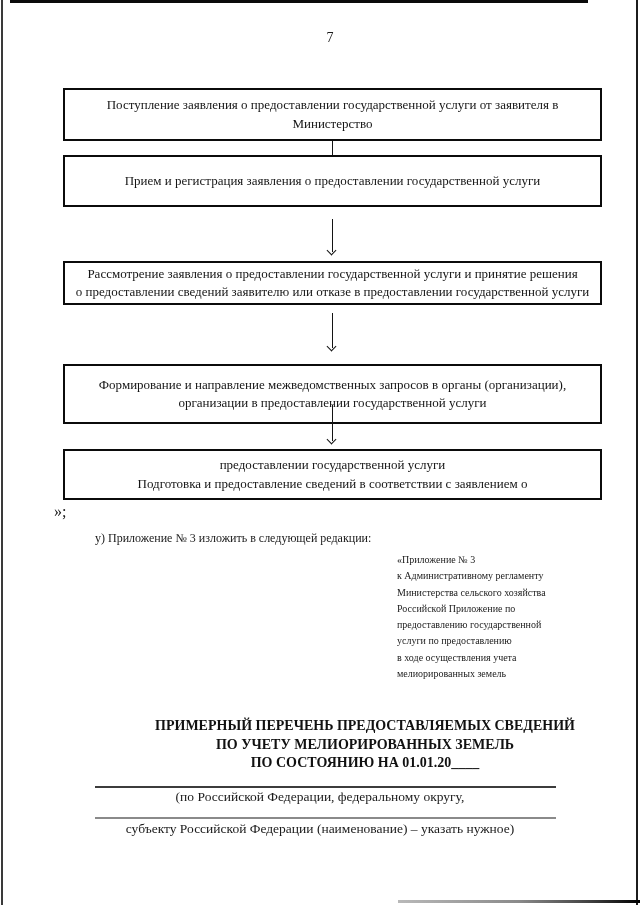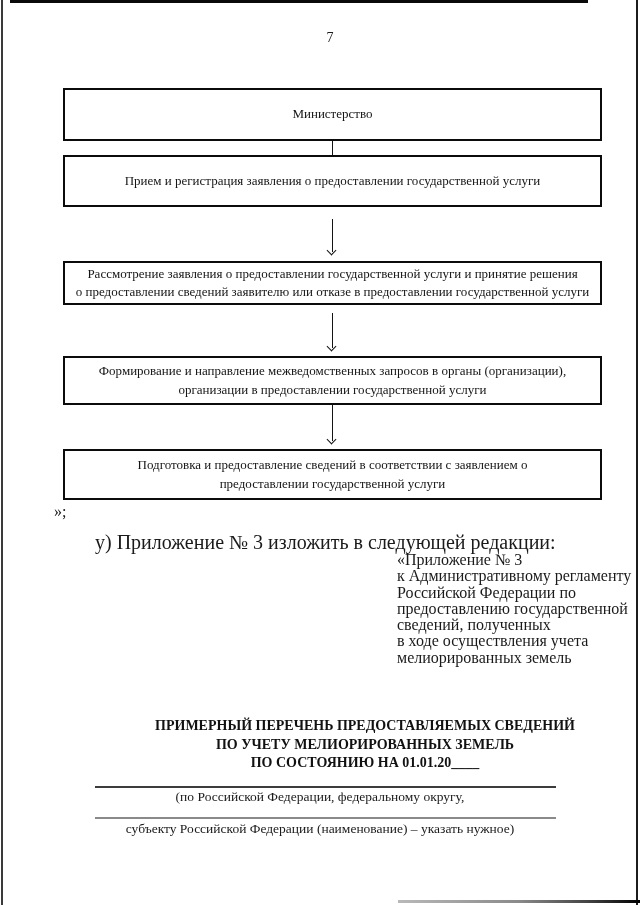--- a/index.html
+++ b/index.html
@@ -20,38 +20,38 @@
   
   .fbox{
     left:63px;width:539px;box-sizing:border-box;
     border:2.6px solid #0b0b0b;background:#fff;
     display:flex;flex-direction:column;justify-content:center;align-items:center;
     text-align:center;font-size:13px;line-height:18.5px;color:#151515;
   }
   #box1{top:88px;height:53px;}
   #box2{top:155px;height:52px;}
   #box3{top:261px;height:44px;}
-  #box4{top:356px;height:49px;}
+  #box4{top:364px;height:60px;}
   #box5{top:449px;height:51px;}
   
   .arrow{left:331.5px;width:1.7px;background:#141414;}
   .arrow::after{
     content:"";position:absolute;left:-3.1px;bottom:-1.5px;width:7px;height:7px;
     border-right:1.7px solid #141414;border-bottom:1.7px solid #141414;
     transform:rotate(45deg);box-sizing:border-box;
   }
   #arrow1{top:141px;height:20px;}
   #arrow2{top:219px;height:33px;}
   #arrow3{top:313px;height:35px;}
   #arrow4{top:405px;height:36px;}
   
   .quote-close{left:54px;top:503px;font-size:16px;}
-  .amendment{left:95px;top:531px;font-size:20px;}
+  .amendment{left:95px;top:531px;font-size:12px;}
   
-  .appendix{left:397px;top:552px;width:235px;font-size:16px;line-height:16.3px;}
+  .appendix{left:397px;top:552px;width:235px;font-size:10px;line-height:16.3px;}
   
   .doc-title{left:0;top:717px;width:640px;text-align:center;
     font-weight:bold;font-size:14px;line-height:18.5px;color:#111;padding-left:45px;}
   
   .rule{left:95px;width:461px;height:1.8px;}
   #rule1{top:786px;background:#3c3c3c;}
   #rule2{top:817px;background:#8a8a8a;}
   .caption{left:0;top:0;width:640px;text-align:center;font-size:13.5px;}
   #caption1{top:789px;}
   #caption2{top:821px;font-family:Liberation Serif, serif;}
@@ -62,20 +62,21 @@
 <div>
 
   <div class="abs border-top"></div>
   <div class="abs border-left"></div>
   <div class="abs border-right"></div>
   <div class="abs border-bottom"></div>
 
   <div class="abs page-number">7</div>
 
   <div class="abs fbox" id="box1">
+    <div>Поступление заявления о предоставлении государственной услуги от заявителя в</div>
     <div>Министерство</div>
   </div>
 
   <div class="abs arrow" id="arrow1"></div>
 
   <div class="abs fbox" id="box2">
     <div>Прием и регистрация заявления о предоставлении государственной услуги</div>
   </div>
 
   <div class="abs arrow" id="arrow2"></div>
@@ -88,34 +89,35 @@
   <div class="abs arrow" id="arrow3"></div>
 
   <div class="abs fbox" id="box4">
     <div>Формирование и направление межведомственных запросов в органы (организации),</div>
     <div>организации в предоставлении государственной услуги</div>
   </div>
 
   <div class="abs arrow" id="arrow4"></div>
 
   <div class="abs fbox" id="box5">
+    <div>предоставлении государственной услуги</div>
     <div>Подготовка и предоставление сведений в соответствии с заявлением о</div>
-    <div>предоставлении государственной услуги</div>
   </div>
 
   <div class="abs quote-close">»;</div>
 
   <div class="abs amendment">у) Приложение № 3 изложить в следующей редакции:</div>
 
   <div class="abs appendix">
     <div>«Приложение № 3</div>
     <div>к Административному регламенту</div>
-    <div>Российской Федерации по</div>
+    <div>Министерства сельского хозяйства</div>
+    <div>Российской Приложение по</div>
     <div>предоставлению государственной</div>
-    <div>сведений, полученных</div>
+    <div>услуги по предоставлению</div>
     <div>в ходе осуществления учета</div>
     <div>мелиорированных земель</div>
   </div>
 
   <div class="abs doc-title">
     <div>ПРИМЕРНЫЙ ПЕРЕЧЕНЬ ПРЕДОСТАВЛЯЕМЫХ СВЕДЕНИЙ</div>
     <div>ПО УЧЕТУ МЕЛИОРИРОВАННЫХ ЗЕМЕЛЬ</div>
     <div>ПО СОСТОЯНИЮ НА 01.01.20____</div>
   </div>
 

